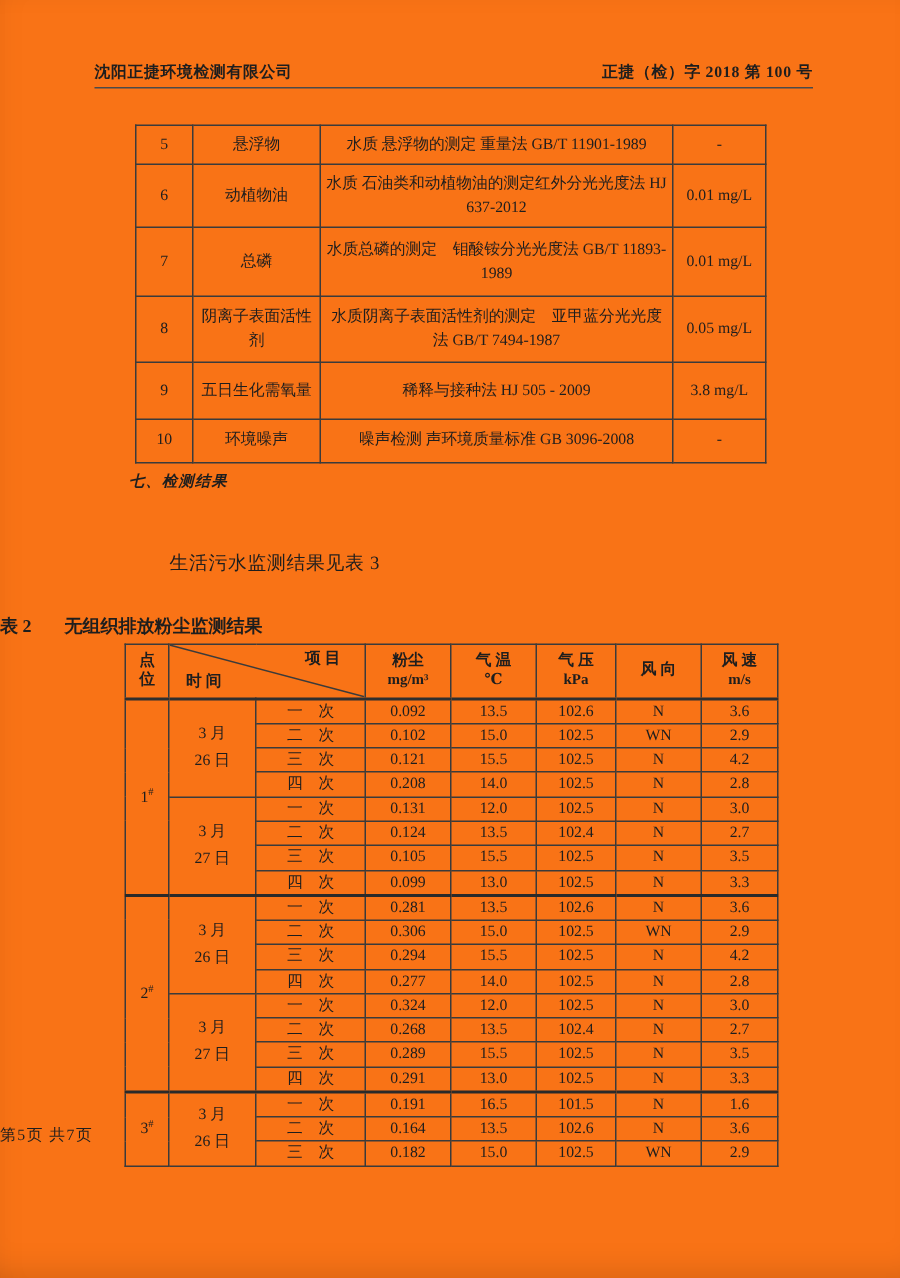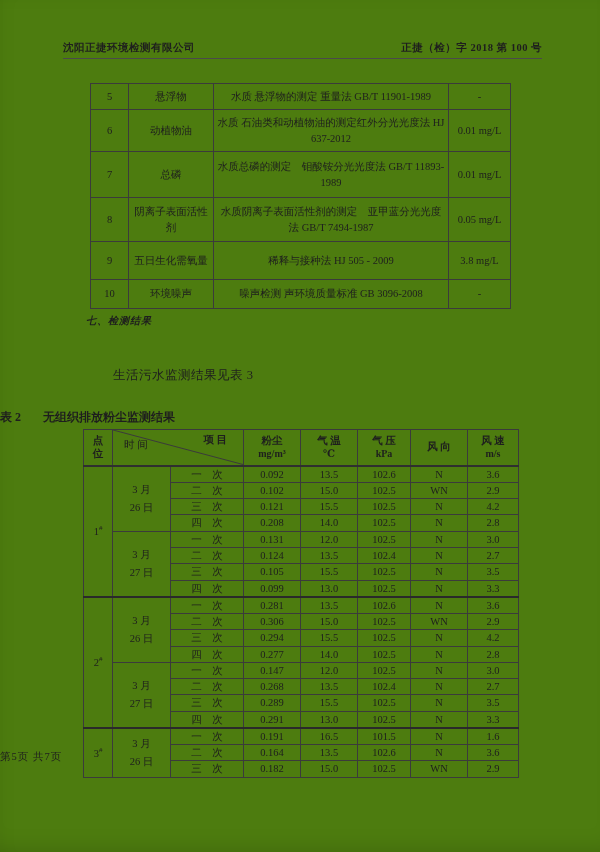--- a/index.html
+++ b/index.html
@@ -1,17 +1,17 @@
 <!DOCTYPE html>
 <html><head>
 <meta charset="utf-8">
 <style>
   html,body{margin:0;padding:0;}
   body{width:600px;height:852px;background:#ffffff;font-family:"Liberation Serif","DejaVu Serif",serif;color:#1e1e1e;}
-  .page{position:relative;width:600px;height:852px;background:#4d7c0f;overflow:hidden;
+  .page{position:relative;width:600px;height:852px;background:#f97316;overflow:hidden;
         box-shadow:inset 0 -20px 26px -22px rgba(0,0,0,.20), inset 16px 0 26px -24px rgba(0,0,0,.10), inset 0 14px 18px -18px rgba(0,0,0,.06);}
   .doc-header{position:absolute;left:63px;right:58px;top:41px;display:flex;justify-content:space-between;align-items:flex-end;
               border-bottom:1.5px solid #4a4a4a;padding-bottom:3px;font-size:10.5px;font-weight:bold;letter-spacing:.5px;}
   table{border-collapse:collapse;table-layout:fixed;}
   td,th{border:1px solid #3b3b3b;text-align:center;vertical-align:middle;padding:0 2px;font-size:10.5px;line-height:1.45;overflow:hidden;}
   
   .t1{position:absolute;left:90px;top:83px;width:420px;border:1.5px solid #343434;}
   .t1 tr:nth-child(1){height:26px}.t1 tr:nth-child(2){height:42px}.t1 tr:nth-child(3){height:46px}
   .t1 tr:nth-child(4){height:44px}.t1 tr:nth-child(5){height:38px}.t1 tr:nth-child(6){height:29px}
   
@@ -23,21 +23,21 @@
   
   .t2{position:absolute;left:83px;top:429px;width:435px;border:1.8px solid #2f2f2f;}
   .t2 thead tr{height:36px;}
   .t2 thead th{font-weight:bold;border-bottom:2px solid #2f2f2f;padding:0;}
   .t2 tbody tr{height:16.3px;}
   .hu{font-weight:bold;font-size:10px;line-height:1.2;}
   .hb{line-height:1.3;}
   .diag-cell{position:relative;}
   .diag-cell svg{position:absolute;left:0;top:0;width:100%;height:100%;display:block;}
   .diag-cell .proj{position:absolute;top:2px;right:16px;font-weight:bold;}
-  .diag-cell .time{position:absolute;bottom:12px;left:11px;font-weight:normal;margin-top:22px;}
+  .diag-cell .time{position:absolute;bottom:2px;left:11px;font-weight:bold;margin-top:22px;}
   .t2 td.site sup{font-size:7px;}
   .t2 td.date div{line-height:1.7;}
   .t2 tr.group-end td{border-bottom:2.5px solid #2a2a2a;}
   .t2 tr.group-start td{border-top:2.5px solid #2a2a2a;}
   .footer{position:absolute;left:0;top:750px;width:100%;text-align:left;font-size:10.5px;letter-spacing:1px;}
 </style>
 </head>
 <body>
 
 <div class="page">
@@ -256,21 +256,21 @@
           <td class="val">102.5</td>
           <td class="val">N</td>
           <td class="val">2.8</td>
         </tr>
         <tr>
           <td rowspan="4" class="date">
             <div>3 月</div>
             <div>27 日</div>
           </td>
           <td class="run">一　次</td>
-          <td class="val">0.147</td>
+          <td class="val">0.324</td>
           <td class="val">12.0</td>
           <td class="val">102.5</td>
           <td class="val">N</td>
           <td class="val">3.0</td>
         </tr>
         <tr>
           <td class="run">二　次</td>
           <td class="val">0.268</td>
           <td class="val">13.5</td>
           <td class="val">102.4</td>

